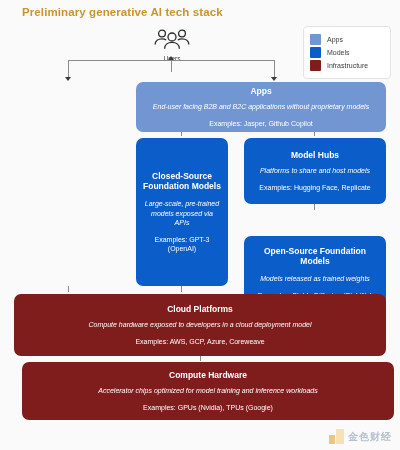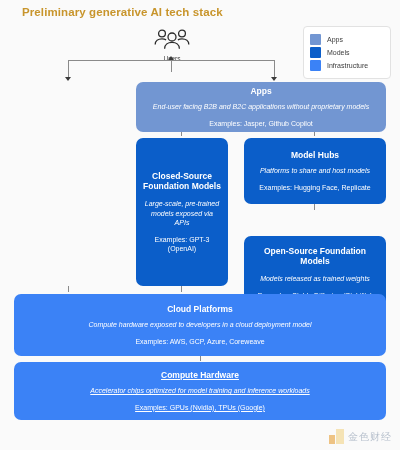--- a/index.html
+++ b/index.html
@@ -45,47 +45,47 @@
     color:#ffffff;text-align:center;
     display:flex;flex-direction:column;align-items:center;justify-content:center;
     padding:5px 7px;
   }
   .b-head{font-size:8.5px;font-weight:bold;line-height:1.2;margin-bottom:6px;}
   .b-desc{font-size:7px;font-style:italic;line-height:1.35;margin-bottom:7px;}
   .b-ex{font-size:7px;line-height:1.3;}
 
   .c-apps{background:#7296d2;}
   .c-models{background:#0b5ec9;}
-  .c-infra{background:#3b82f6;}
+  .c-infra{background:#7f1d1d;}
 
   
   #box-e2e     {left:14px;  top:82px;  width:116px; height:204px;}
   #box-apps    {left:136px; top:82px;  width:250px; height:50px;}
   #box-closed  {left:136px; top:138px; width:92px;  height:148px;}
   #box-hubs    {left:244px; top:138px; width:142px; height:66px;}
   #box-open    {left:244px; top:212px; width:142px; height:74px;margin-top:24px;}
   #box-cloud   {left:14px;  top:294px; width:372px; height:62px;}
-  #box-compute {left:14px;  top:362px; width:372px; height:58px;text-decoration:underline;}
+  #box-compute {left:22px;  top:362px; width:372px; height:58px;}
 
   #box-e2e .b-head, #box-closed .b-head, #box-open .b-head{margin-bottom:8px;}
   #box-e2e .b-desc{margin-bottom:9px;}
 
   
   .watermark{
     position:absolute;right:8px;bottom:6px;
     display:flex;align-items:center;opacity:.62;
   }
   .wm-mark{
     width:15px;height:15px;position:relative;margin-right:4px;flex:0 0 auto;
   }
   .wm-mark i{position:absolute;display:block;}
   .wm-a{left:0;top:6px;width:6px;height:9px;background:#e8a33d;}
   .wm-b{left:7px;top:0;width:8px;height:15px;background:#f3d58c;}
   .wm-text{
-    font-size:10px;font-weight:normal;color:#8d9cb0;letter-spacing:1px;
+    font-size:10px;font-weight:bold;color:#8d9cb0;letter-spacing:1px;
     white-space:nowrap;
   }
 </style>
 </head>
 <body>
 
 <div id="canvas">
 
   <div class="title">Preliminary generative AI tech stack</div>
 

